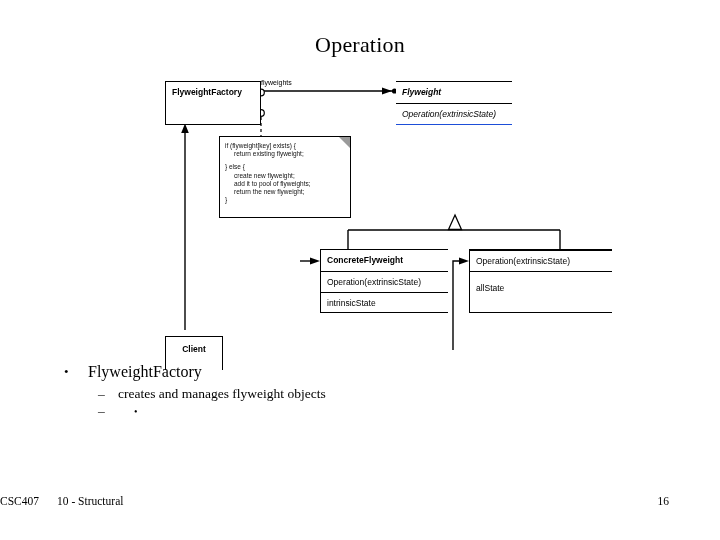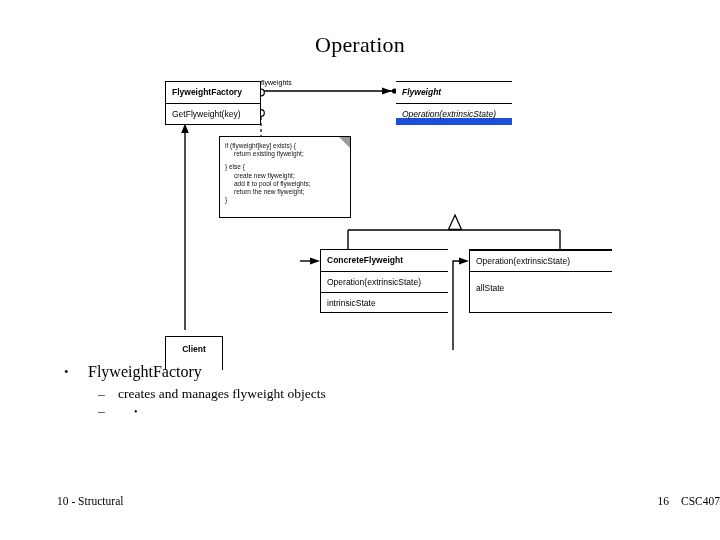--- a/index.html
+++ b/index.html
@@ -174,21 +174,21 @@
   #footer-left {
     position: absolute;
     left: 57px;
     top: 0;
   }
   #footer-center {
     position: absolute;
     left: 0;
     top: 0;
     width: 720px;
-    text-align: right;
+    text-align: left;
   }
   #footer-right {
     position: absolute;
     right: 57px;
     top: 0;
   }
 </style>
 </head>
 <body>
 
@@ -244,24 +244,23 @@
     <g>
       <path d="M453,350 L453,261 L461,261" fill="none" stroke="#000" stroke-width="1.4"></path>
       <path d="M459,257.6 L469,261 L459,264.4 z" fill="#000"></path>
     </g>
   </svg>
 
   <div id="flyweights-label">flyweights</div>
 
   <div class="uml-box" style="left:165px; top:81px; width:96px; height:44px; border:1px solid #000;">
     <div class="uml-row uml-name" style="height:21px;">FlyweightFactory</div>
-    <div class="uml-row sep" style="height:21px;">GetFlyweight(key)</div>
-  </div>
-
-  <div class="uml-box" style="left:396px; top:81px; width:116px; height:44px; border-top:1px solid #000; border-bottom:7px solid #1d4ed8;">
+  </div>
+
+  <div class="uml-box" style="left:396px; top:81px; width:116px; height:44px; border-top:1px solid #000; border-bottom:1px solid #1d4ed8;">
     <div class="uml-row uml-name uml-italic" style="height:21px;">Flyweight</div>
     <div class="uml-row uml-italic sep" style="height:21px;">Operation(extrinsicState)</div>
   </div>
 
   <div class="uml-box" style="left:320px; top:249px; width:128px; height:64px; border:1px solid #000; border-right:none;">
     <div class="uml-row uml-name" style="height:21px;">ConcreteFlyweight</div>
     <div class="uml-row sep" style="height:21px;">Operation(extrinsicState)</div>
     <div class="uml-row sep" style="height:21px;">intrinsicState</div>
   </div>
 

